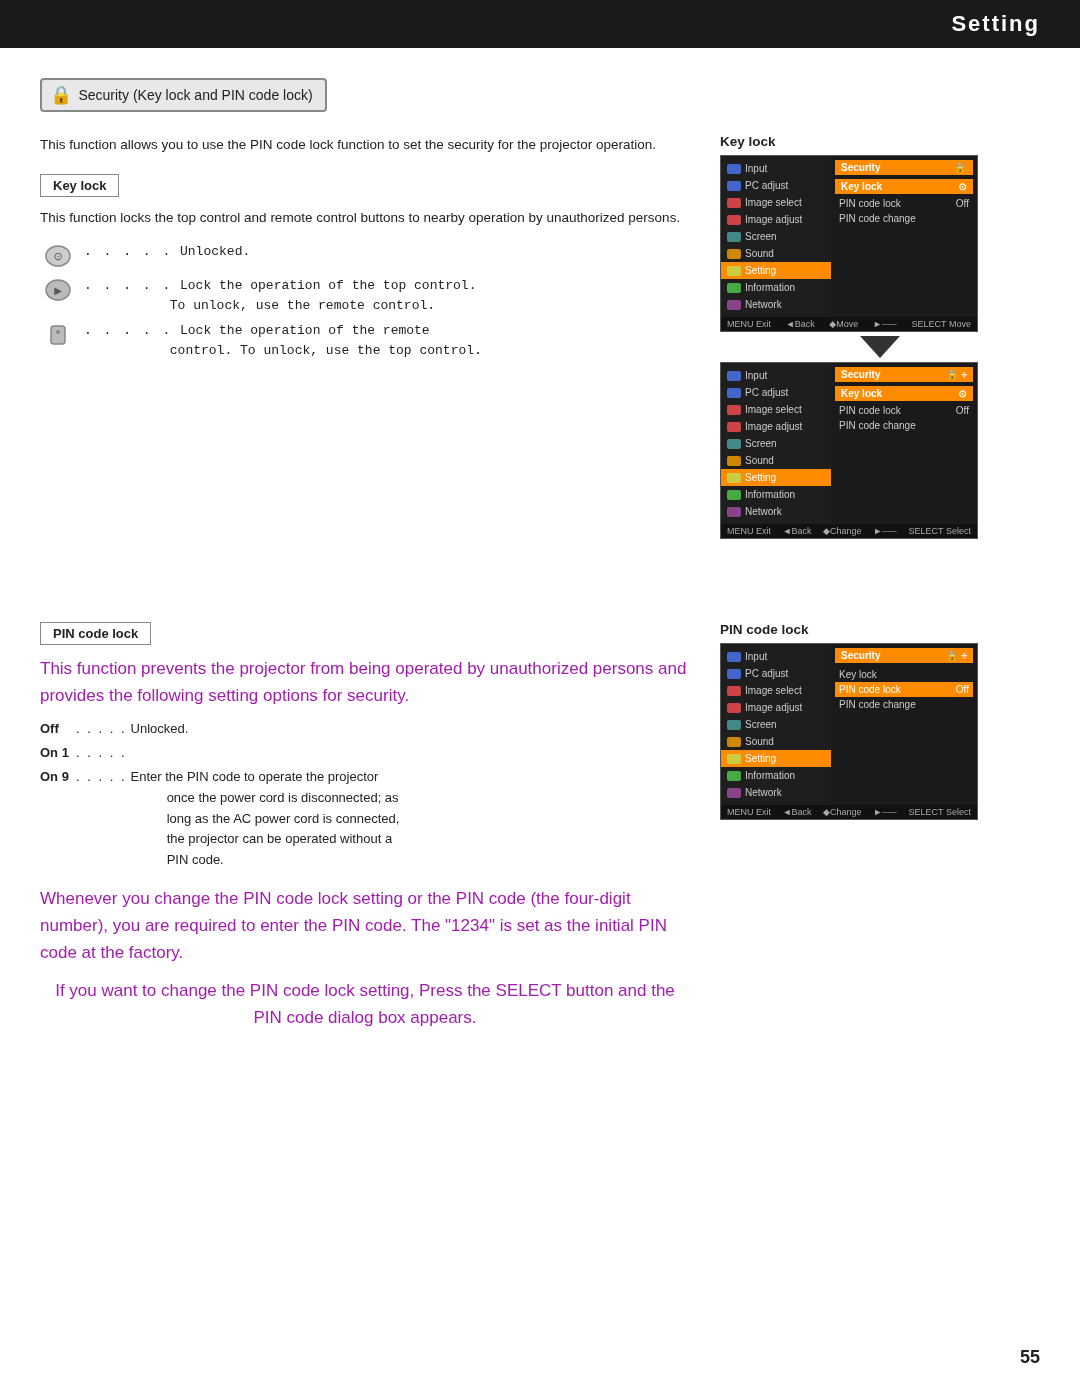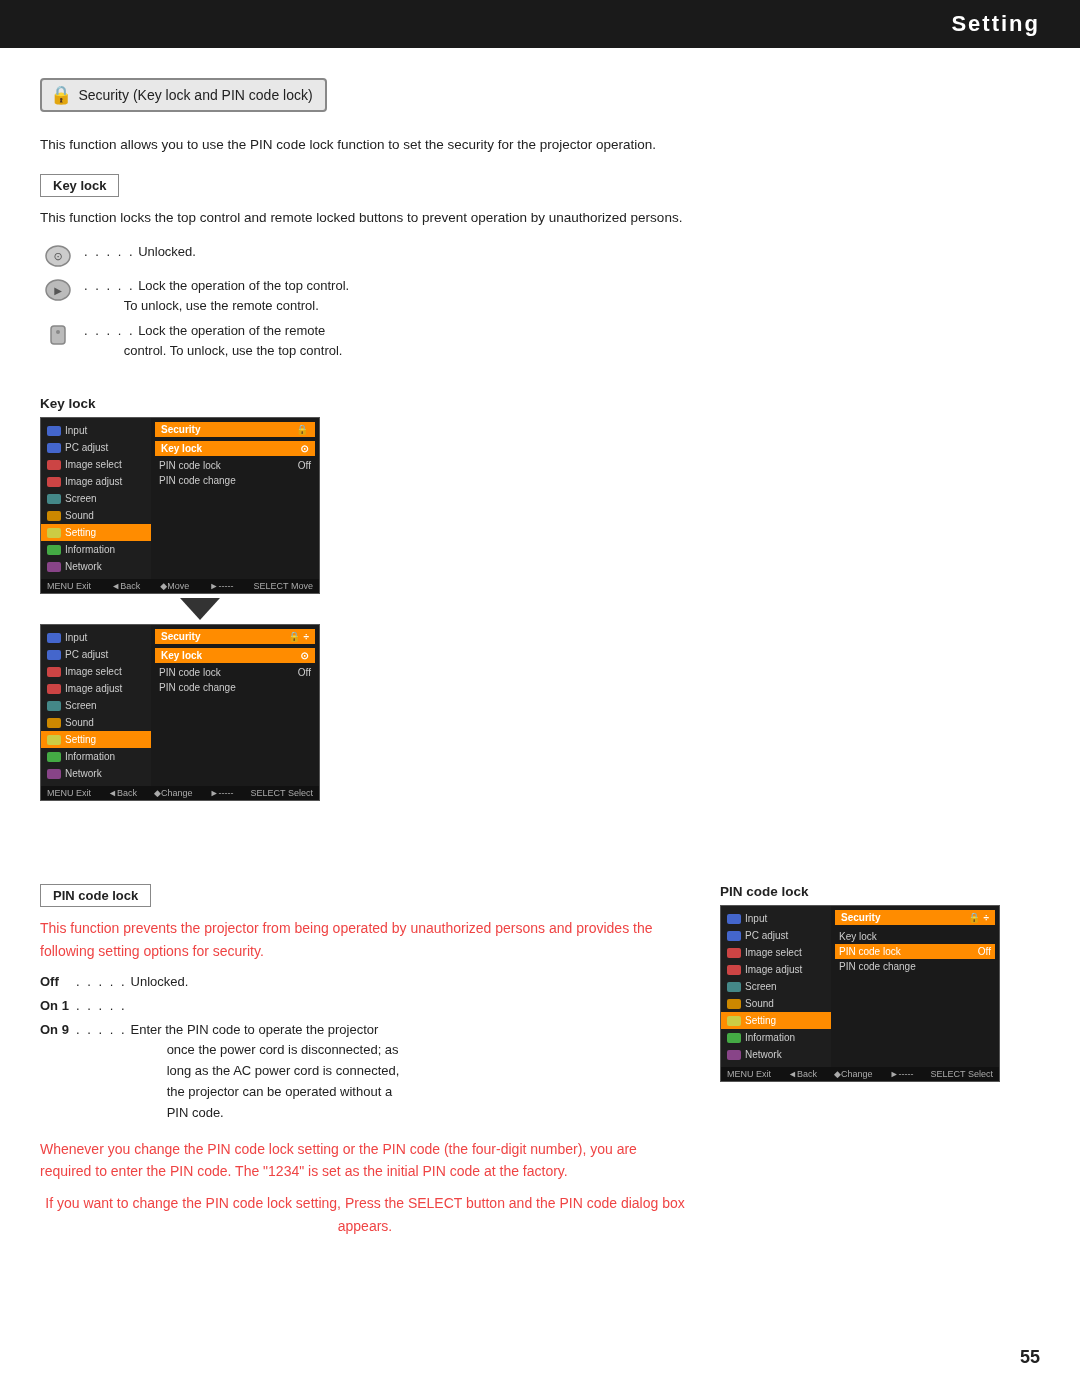--- a/index.html
+++ b/index.html
@@ -32,21 +32,20 @@
     
     .main-content {
       padding: 30px 40px 30px 40px;
     }
 
     
     .section {
       display: flex;
       gap: 30px;
       margin-bottom: 30px;
-      flex-direction: column;
     }
     .section-left {
       flex: 1;
       min-width: 0;
     }
     .section-right {
       width: 320px;
       flex-shrink: 0;
     }
 
@@ -106,20 +105,21 @@
       height: 28px;
       flex-shrink: 0;
       display: flex;
       align-items: center;
       justify-content: center;
     }
     .icon-text {
       font-size: 13px;
       line-height: 1.5;
       color: #222;
+      font-family: Liberation Mono, monospace;
     }
     .icon-text .dots {
       letter-spacing: 2px;
     }
 
     
     .warning-text {
       font-size: 13px;
       line-height: 1.6;
       margin-top: 16px;
@@ -128,21 +128,21 @@
 
     
     .proj-label {
       font-size: 13.5px;
       font-weight: bold;
       margin-bottom: 6px;
       color: #222;
     }
 
     .proj-screen {
-      width: 280px;
+      width: 258px;
       background: #fde047;
       border: 1px solid #555;
       margin-bottom: 3px;
       overflow: hidden;
       font-size: 11px;
     }
 
     .proj-inner {
       display: flex;
     }
@@ -246,23 +246,23 @@
     .pin-left {
       flex: 1;
     }
 
     .pin-right {
       width: 320px;
       flex-shrink: 0;
     }
 
     .pin-text {
-      font-size: 14px;
+      font-size: 17px;
       line-height: 1.6;
-      color: #ef4444;
+      color: #a21caf;
       margin-bottom: 10px;
     }
 
     .pin-option {
       display: flex;
       gap: 4px;
       font-size: 13px;
       line-height: 1.6;
       margin-bottom: 3px;
     }
@@ -300,21 +300,21 @@
   </div>
 
   <div class="section">
     <div class="section-left">
       <p class="section-intro-text">This function allows you to use the PIN code lock function to set the security for the projector operation.</p>
 
       <div style="margin-top:10px;">
         <div class="subsection-box">
           <span>Key lock</span>
         </div>
-        <p class="subsection-text">This function locks the top control and remote locked buttons to prevent operation by unauthorized persons.</p>
+        <p class="subsection-text">This function locks the top control and remote control buttons to nearby operation by unauthorized persons.</p>
 
         
         <div class="icon-row">
           <div class="icon-img">
             <svg width="34" height="26" viewBox="0 0 34 26">
               <ellipse cx="17" cy="13" rx="12" ry="10" fill="#ccc" stroke="#888" stroke-width="1.5"></ellipse>
               <text x="17" y="17" text-anchor="middle" font-size="11" fill="#555">⊙</text>
             </svg>
           </div>
           <span class="icon-text">

